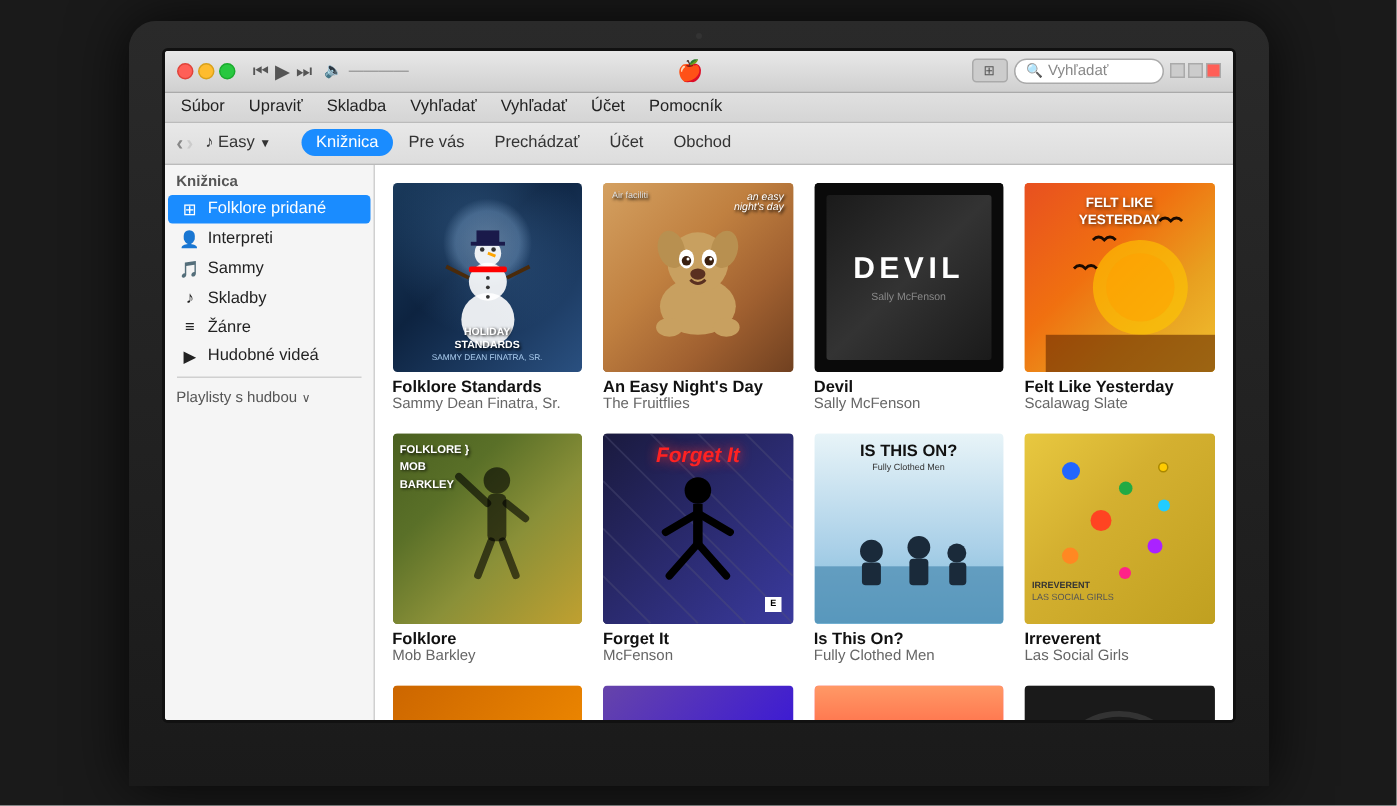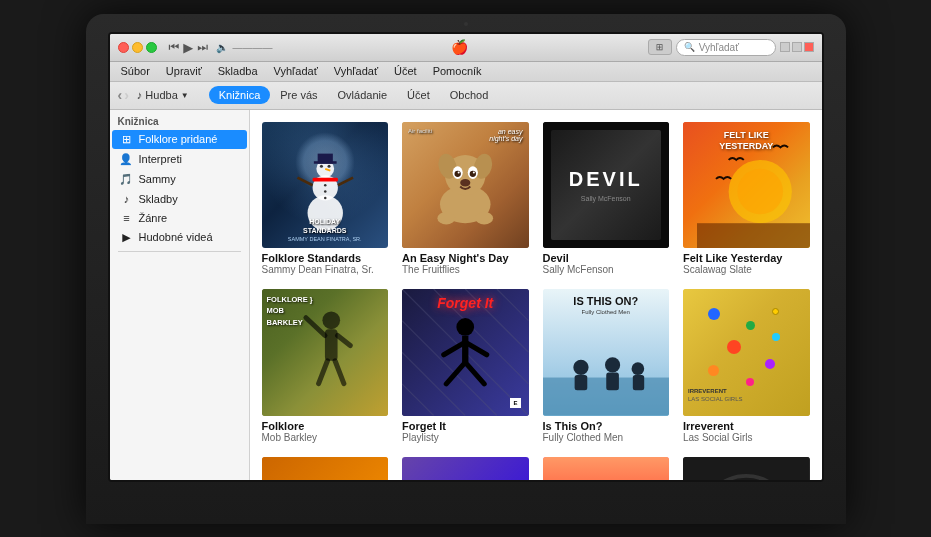--- a/index.html
+++ b/index.html
@@ -446,27 +446,27 @@
         <span class="menu-item">Pomocník</span>
       </div>
 
       <div class="nav-bar">
         <div class="nav-arrows">
           <span style="font-size:14px;font-weight:bold;color:#888;">‹</span>
           <span style="font-size:14px;font-weight:bold;color:#ccc;">›</span>
         </div>
         <div class="nav-music-label">
           <span>♪</span>
-          <span>Hudba</span>
+          <span>Easy</span>
           <span style="font-size:8px;">▼</span>
         </div>
         <div class="nav-tabs">
           <span class="nav-tab active">Knižnica</span>
           <span class="nav-tab">Pre vás</span>
-          <span class="nav-tab">Ovládanie</span>
+          <span class="nav-tab">Prechádzať</span>
           <span class="nav-tab">Účet</span>
           <span class="nav-tab">Obchod</span>
         </div>
       </div>
 
       <div class="main-content">
 
         <div class="sidebar">
           <div class="sidebar-section-title">Knižnica</div>
 
@@ -490,20 +490,24 @@
             <span class="sidebar-icon">≡</span>
             <span>Žánre</span>
           </div>
           <div class="sidebar-item">
             <span class="sidebar-icon">▶</span>
             <span>Hudobné videá</span>
           </div>
 
           <div class="sidebar-divider"></div>
 
+          <div class="playlists-label">
+            <span>Playlisty s hudbou</span>
+            <span style="font-size:8px;">∨</span>
+          </div>
         </div>
 
         <div class="content-area">
           <div class="albums-grid">
 
             <div class="album-item">
               <div class="album-cover">
                 <div class="cover-holiday">
                   <div style="position:absolute;top:0;left:0;right:0;bottom:0;background:radial-gradient(circle at 50% 30%, rgba(100,160,220,0.3) 0%, transparent 60%);"></div>
                   <svg width="100%" height="100%" viewBox="0 0 100 100" style="position:absolute;">
@@ -654,21 +658,21 @@
                     <line x1="50" y1="58" x2="65" y2="75" stroke="#000" stroke-width="4" stroke-linecap="round"></line>
                   </svg>
                   <div style="position:absolute;top:6px;left:0;right:0;text-align:center;z-index:2;">
                     <span style="color:#ff2222;font-size:14px;font-weight:900;font-style:italic;text-shadow:0 0 8px rgba(255,50,50,0.9);">Forget It</span>
                   </div>
 
                   <div style="position:absolute;bottom:8px;right:8px;background:#fff;color:#000;font-size:6px;font-weight:bold;padding:2px 3px;z-index:2;">E</div>
                 </div>
               </div>
               <div class="album-title">Forget It</div>
-              <div class="album-artist">Playlisty</div>
+              <div class="album-artist">McFenson</div>
             </div>
 
             <div class="album-item">
               <div class="album-cover">
                 <div class="cover-isthison">
                   <div style="position:absolute;top:0;left:0;right:0;bottom:0;background:linear-gradient(180deg,#e8f4f8 0%,#aad0e8 60%,#7ab8d8 100%);"></div>
                   <div style="position:absolute;top:6px;left:0;right:0;text-align:center;z-index:2;">
                     <div style="color:#111;font-size:11px;font-weight:900;line-height:1.1;text-shadow:none;">IS THIS ON?</div>
                     <div style="color:#333;font-size:6px;margin-top:2px;">Fully Clothed Men</div>
                   </div>

